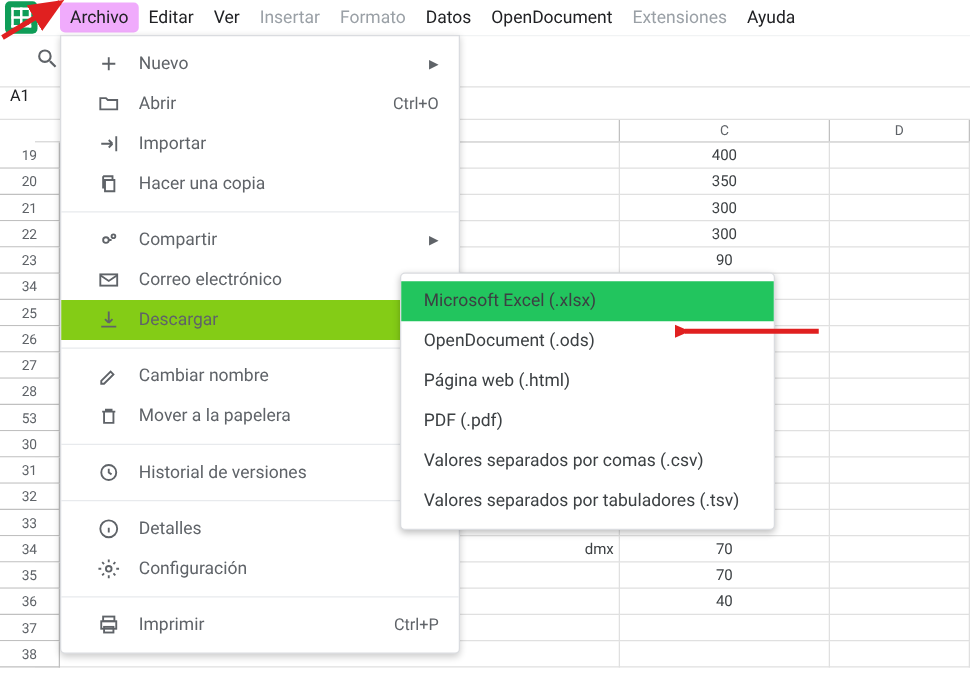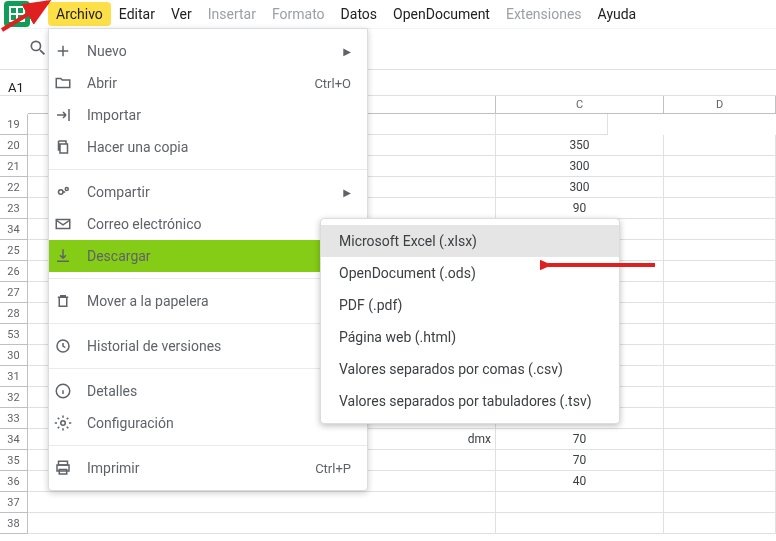--- a/index.html
+++ b/index.html
@@ -41,41 +41,41 @@
       linear-gradient(#fff,#fff) 0 0/2px 100% no-repeat,
       linear-gradient(#fff,#fff) 50% 0/2px 100% no-repeat,
       linear-gradient(#fff,#fff) 100% 0/2px 100% no-repeat;
   }
   .menu-item {
     padding: 4px 8px;
     color: #202124;
     border-radius: 4px;
     cursor: pointer;
   }
-  .menu-item.active { background: #fde047; }
+  .menu-item.active { background: #f0abfc; }
   .menu-item.disabled { color: #9aa0a6; cursor: default; }
 
   
   .toolbar-strip {
     height: 42px;
     border-top: 1px solid #f1f3f4;
     border-bottom: 1px solid #e0e0e0;
     display: flex;
     align-items: center;
     padding-left: 28px;
     background: #fff;
   }
   .search-icon svg { width: 20px; height: 20px; fill: #5f6368; }
 
   
   .namebox-row {
     height: 26px;
     border-bottom: 1px solid #e0e0e0;
     display: flex;
-    align-items: flex-end;
+    align-items: flex-start;
   }
   .namebox {
     width: 46px;
     padding-left: 8px;
     font-size: 13px;
     color: #202124;
   }
 
   
   .sheet {
@@ -99,21 +99,21 @@
     text-align: center;
     font-size: 11px;
     color: #5f6368;
     line-height: 18px;
     background: #fff;
   }
   .row-headers {
     position: absolute;
     top: 18px;
     left: 0;
-    width: 28px;
+    width: 48px;
     z-index: 1;
   }
   .row-header {
     height: 21px;
     border-bottom: 1px solid #c0c0c0;
     border-right: 1px solid #c0c0c0;
     text-align: center;
     font-size: 11px;
     color: #5f6368;
     line-height: 21px;
@@ -148,21 +148,21 @@
     border: 1px solid #dadce0;
     border-radius: 0 0 4px 4px;
     box-shadow: 0 2px 6px rgba(0,0,0,0.2);
     z-index: 10;
     padding: 6px 0;
   }
   .dd-item {
     display: flex;
     align-items: center;
     height: 32px;
-    padding: 0 16px 0 4px;
+    padding: 0 16px 0 28px;
     color: #5f6368;
     cursor: pointer;
     position: relative;
   }
   .dd-item.highlight { background: #84cc16; }
   .dd-item .dd-icon {
     width: 20px;
     height: 20px;
     margin-right: 14px;
     flex: none;
@@ -192,21 +192,21 @@
   }
   .sub-item {
     height: 32px;
     display: flex;
     align-items: center;
     padding: 0 18px;
     font-size: 14px;
     color: #3c4043;
     cursor: pointer;
   }
-  .sub-item.highlight { background: #e5e5e5; }
+  .sub-item.highlight { background: #22c55e; }
 
   
   .anno-arrow1 {
     position: absolute;
     top: -4px; left: 0;
     z-index: 30;
     pointer-events: none;
   }
   .anno-arrow2 {
     position: absolute;
@@ -268,20 +268,21 @@
       <div class="row-header">33</div>
       <div class="row-header">34</div>
       <div class="row-header">35</div>
       <div class="row-header">36</div>
       <div class="row-header">37</div>
       <div class="row-header">38</div>
     </div>
   <div class="cells" id="cells">
       <div class="cell-row">
         <div class="cell left" style="width: 468px;"></div>
+        <div class="cell" style="width: 168px;">400</div>
         <div class="cell" style="width: 112px;"></div>
       </div>
       <div class="cell-row">
         <div class="cell left" style="width: 468px;"></div>
         <div class="cell" style="width: 168px;">350</div>
         <div class="cell" style="width: 112px;"></div>
       </div>
       <div class="cell-row">
         <div class="cell left" style="width: 468px;"></div>
         <div class="cell" style="width: 168px;">300</div>
@@ -438,20 +439,28 @@
           <path d="M12 3v12m0 0l-4-4m4 4l4-4M4 19h16" fill="none" stroke-width="2"></path>
         </svg>
       </span>
       <span class="dd-label">Descargar</span>
       <span class="dd-arrow">▶</span>
     </div>
     <div class="dd-sep"></div>
     <div class="dd-item dim">
       <span class="dd-icon">
         <svg viewBox="0 0 24 24">
+          <path d="M4 17l10-10 3 3L7 20H4z" fill="none" stroke-width="2"></path>
+        </svg>
+      </span>
+      <span class="dd-label">Cambiar nombre</span>
+    </div>
+    <div class="dd-item dim">
+      <span class="dd-icon">
+        <svg viewBox="0 0 24 24">
           <path d="M5 7h14M9 7V5h6v2m-8 0v12h10V7" fill="none" stroke-width="2"></path>
         </svg>
       </span>
       <span class="dd-label">Mover a la papelera</span>
     </div>
     <div class="dd-sep"></div>
     <div class="dd-item dim">
       <span class="dd-icon">
         <svg viewBox="0 0 24 24">
           <circle cx="12" cy="12" r="8" fill="none" stroke-width="2"></circle>
@@ -490,22 +499,22 @@
         </svg>
       </span>
       <span class="dd-label">Imprimir</span>
       <span class="dd-shortcut">Ctrl+P</span>
     </div>
   </div>
 
 <div class="submenu" id="download-submenu">
     <div class="sub-item highlight">Microsoft Excel (.xlsx)</div>
     <div class="sub-item">OpenDocument (.ods)</div>
+    <div class="sub-item">Página web (.html)</div>
     <div class="sub-item">PDF (.pdf)</div>
-    <div class="sub-item">Página web (.html)</div>
     <div class="sub-item">Valores separados por comas (.csv)</div>
     <div class="sub-item">Valores separados por tabuladores (.tsv)</div>
   </div>
 
 <svg class="anno-arrow1" width="60" height="36">
   <defs>
       <marker id="ah1" markerWidth="8" markerHeight="8" refX="6" refY="3" orient="auto">
         <path d="M0,0 L7,3 L0,6 Z" fill="#e02020"></path>
       </marker>
     </defs>

